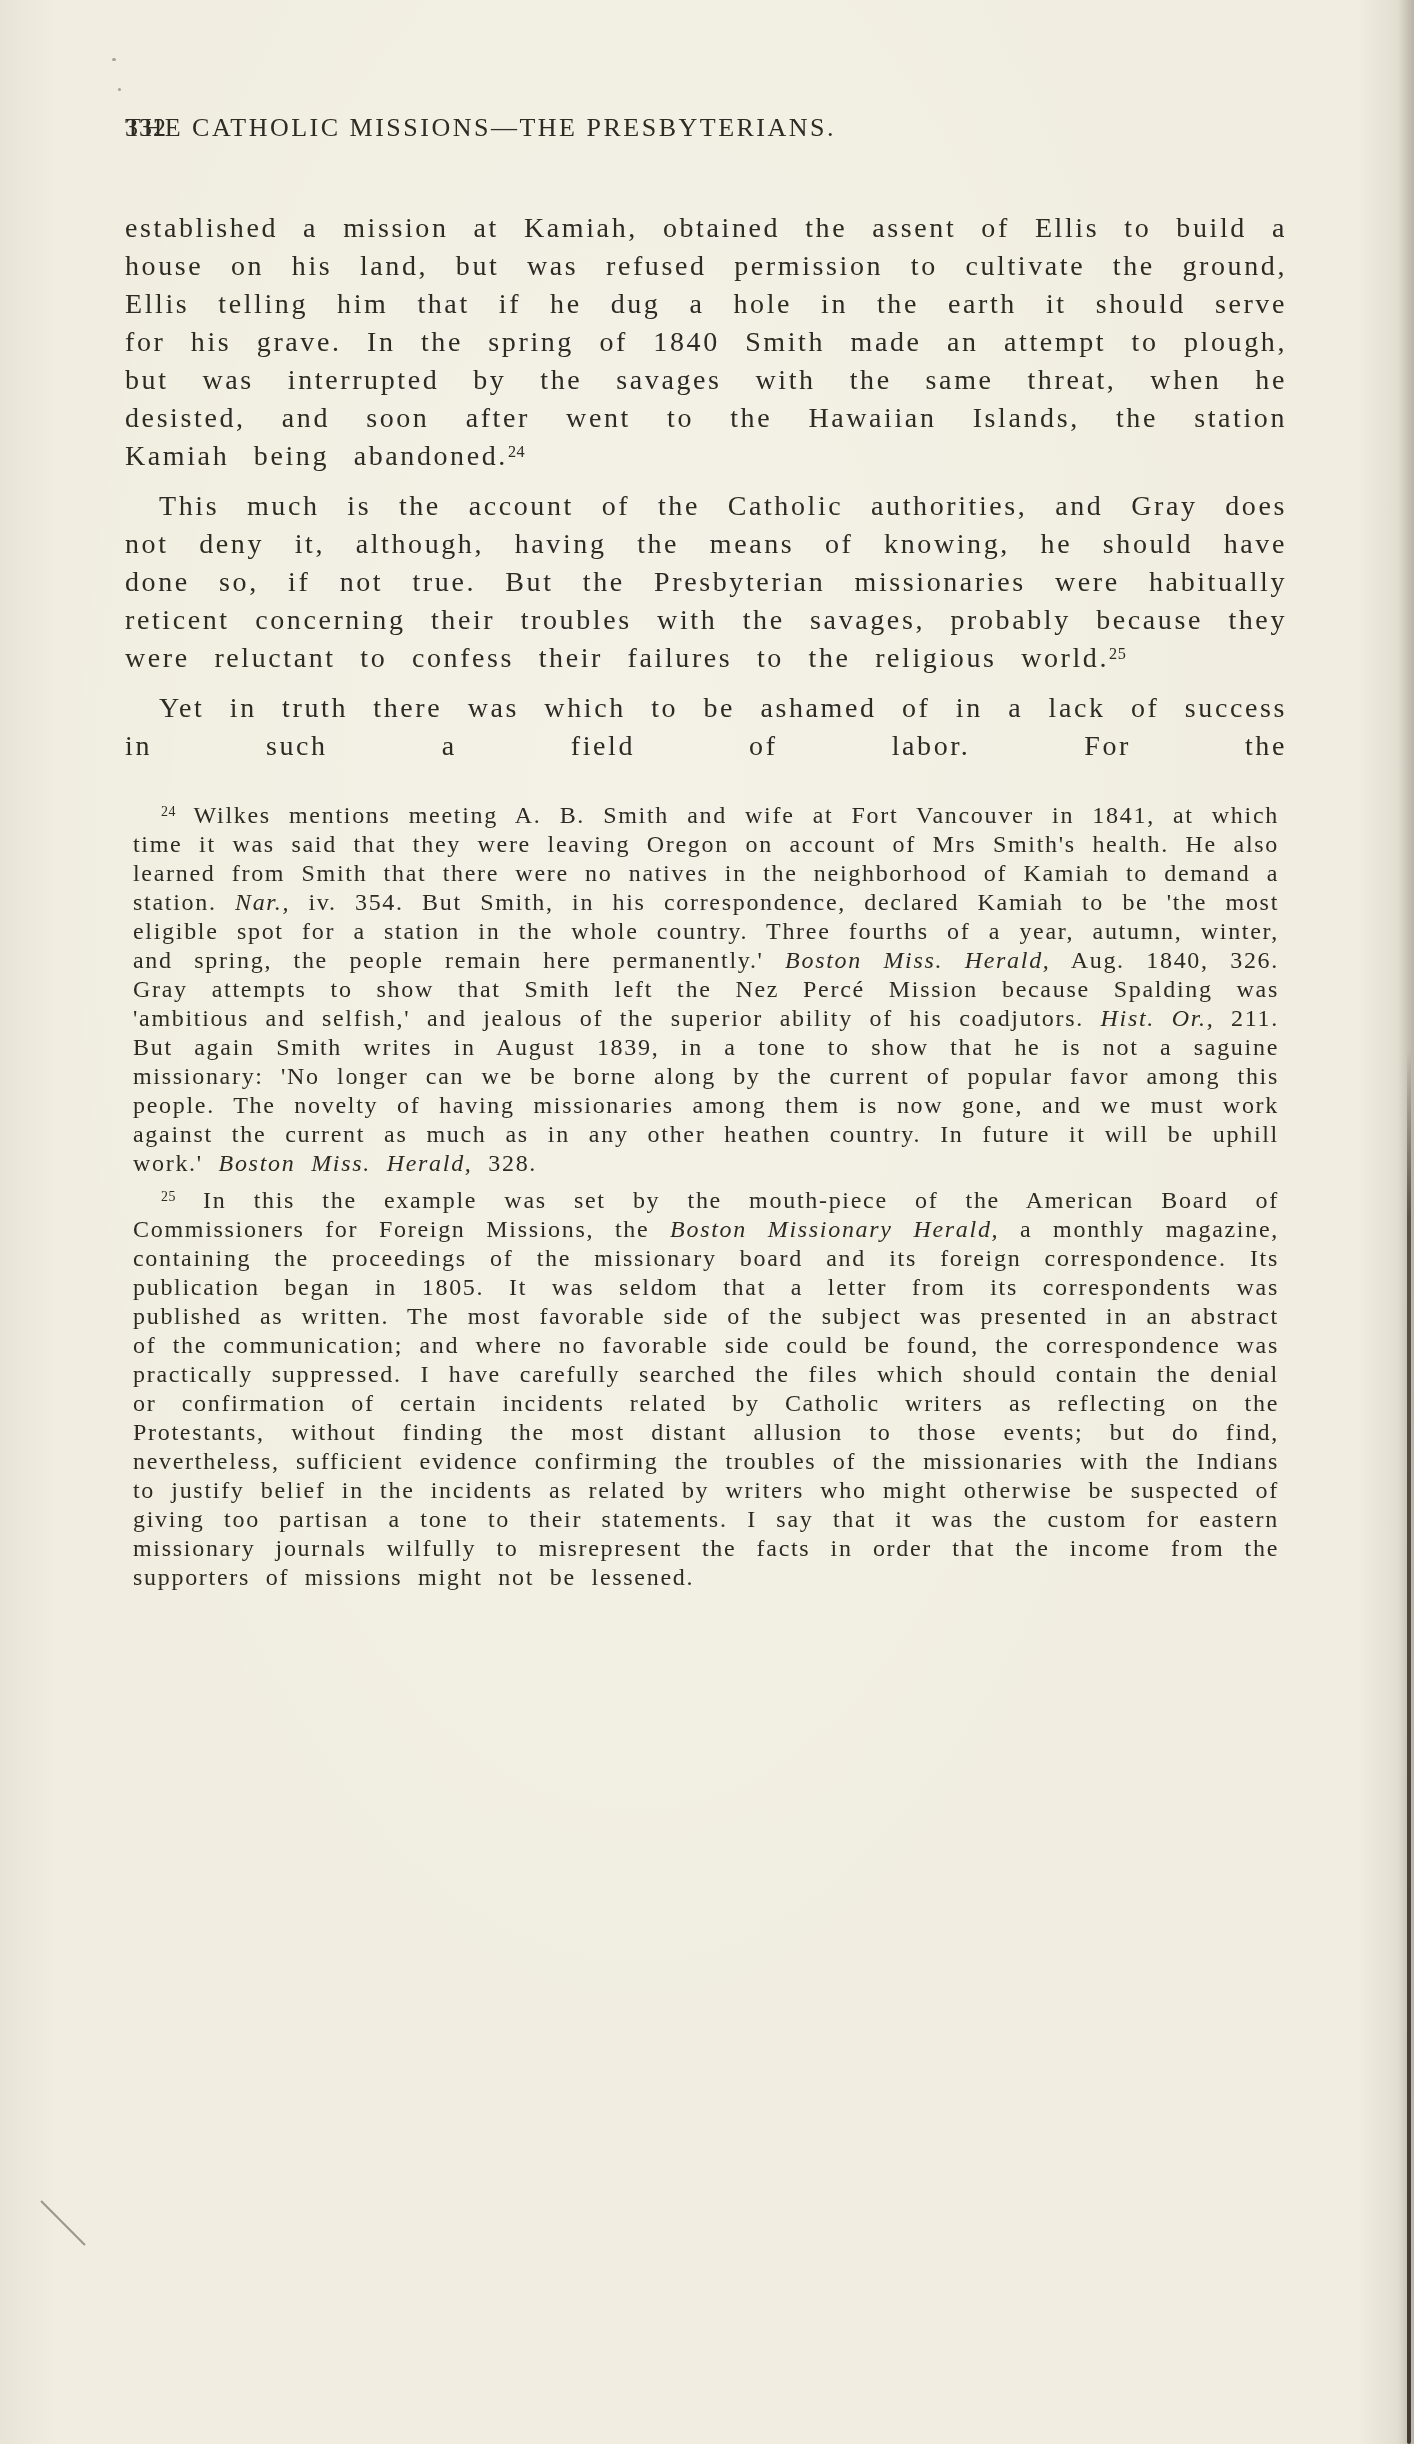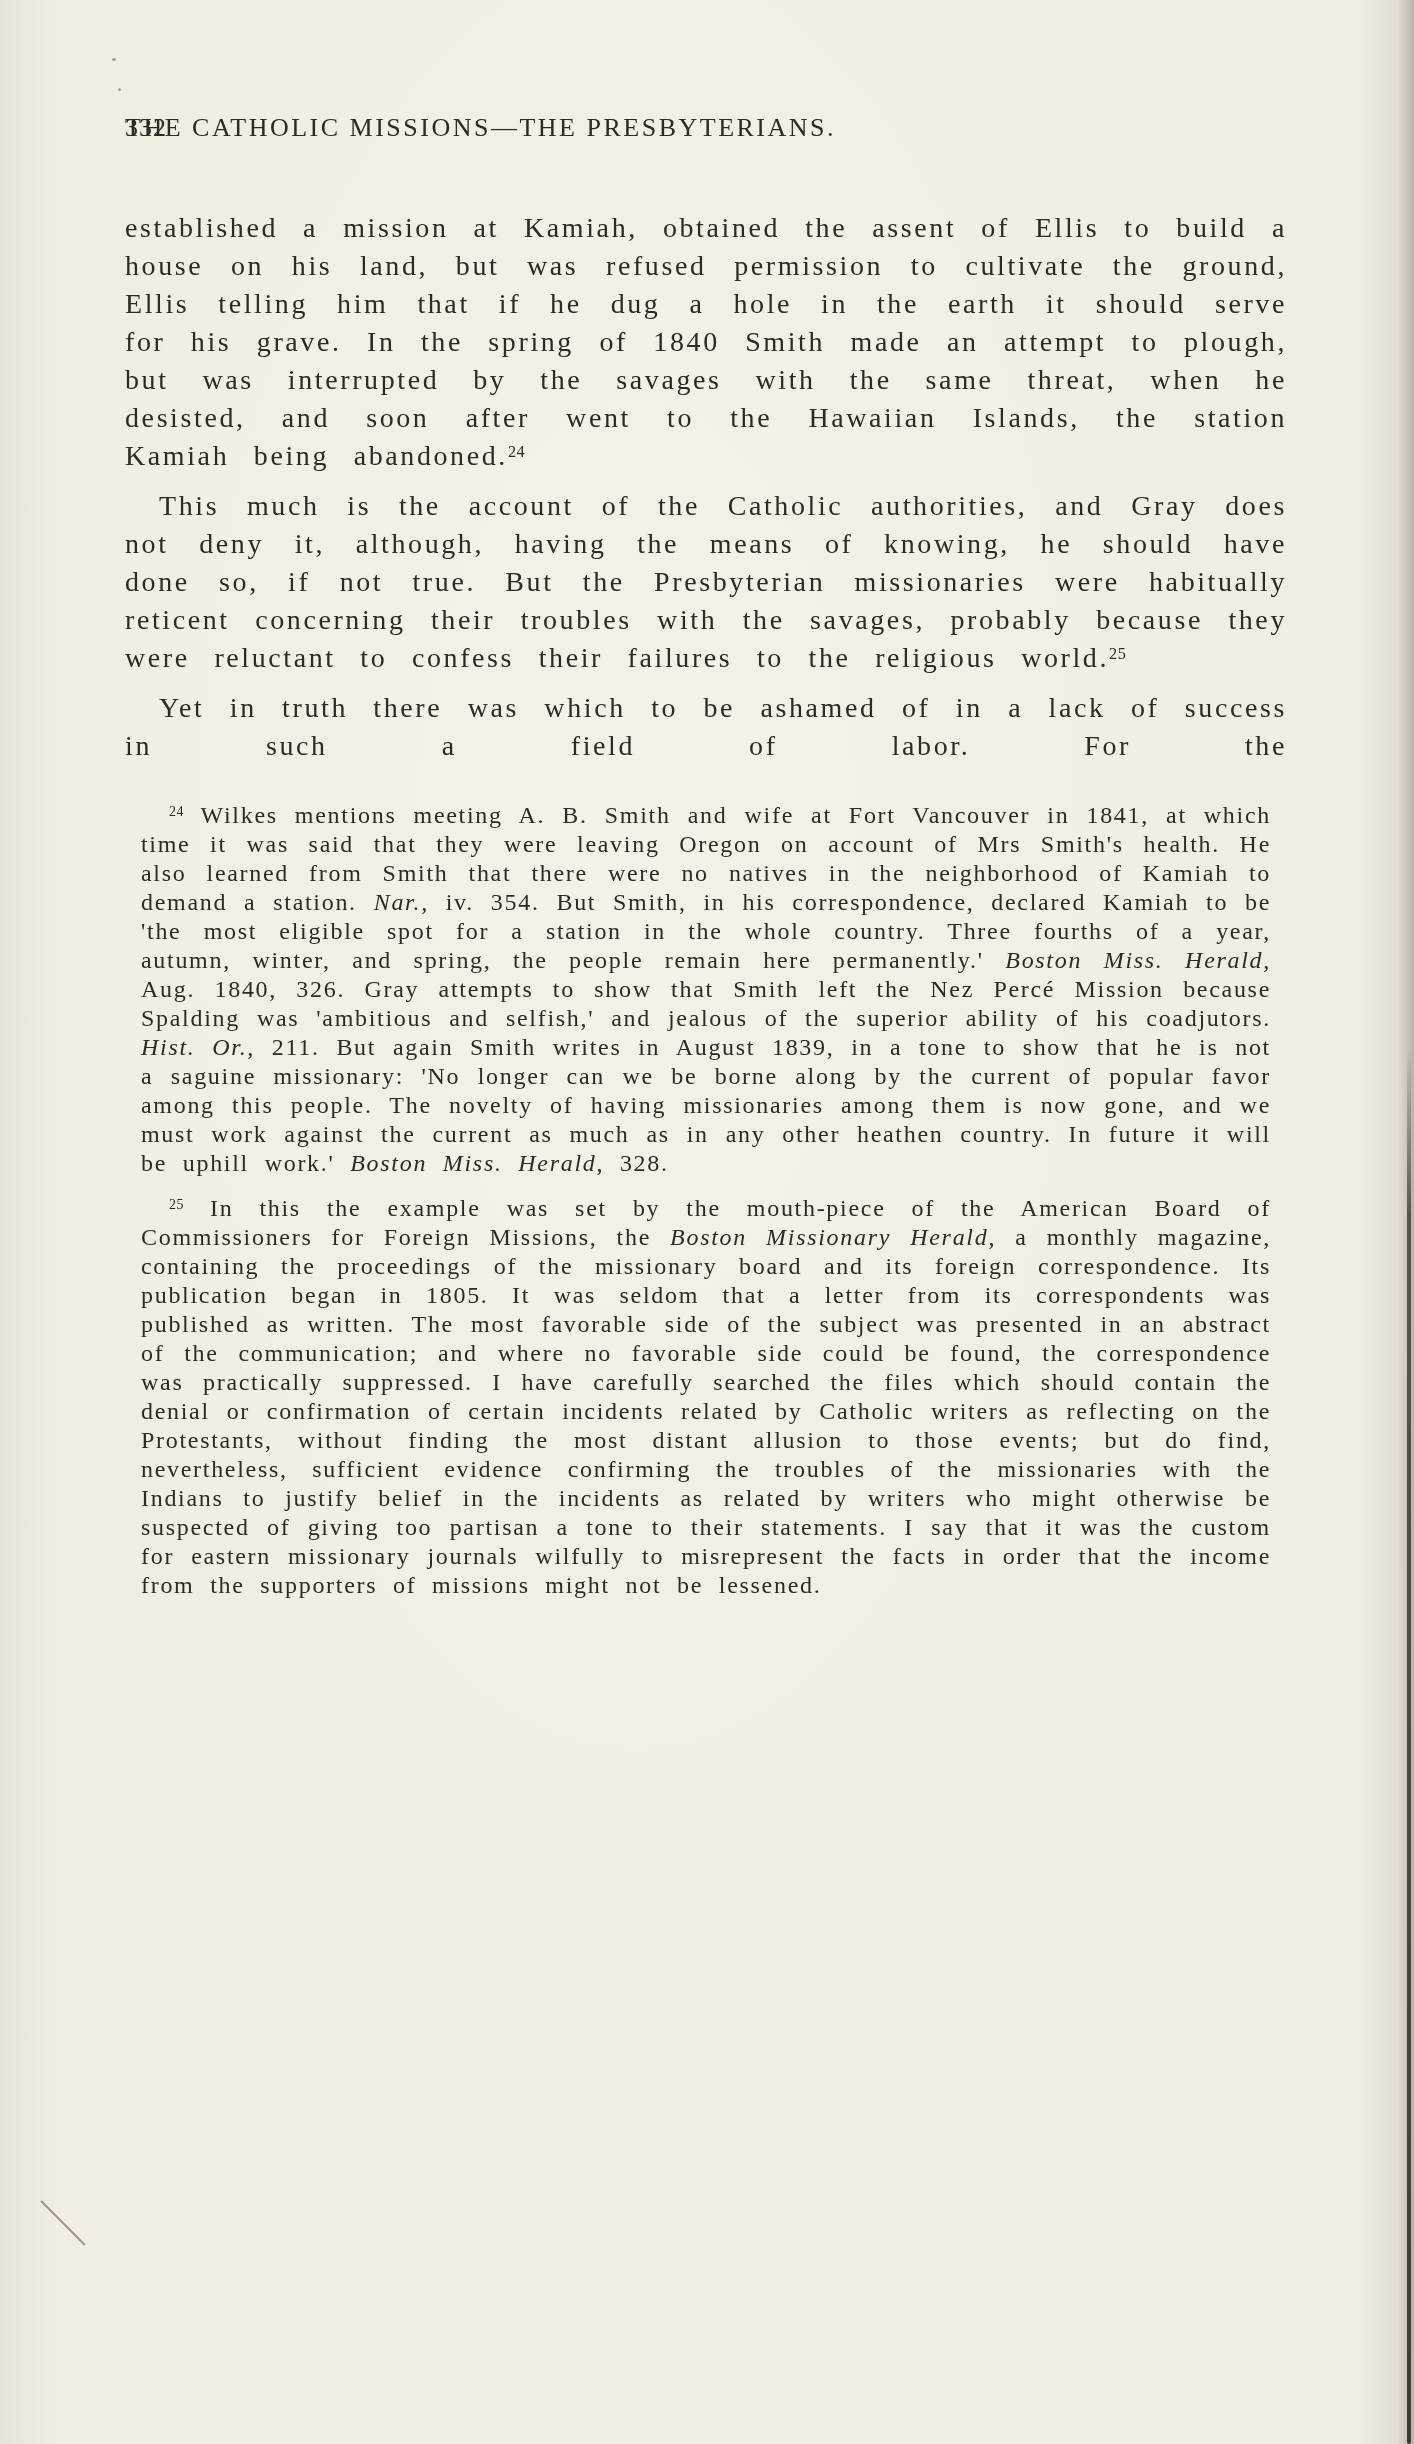--- a/index.html
+++ b/index.html
@@ -79,21 +79,21 @@
     letter-spacing: 2.6px;
     word-spacing: 15px;
     text-align: justify;
     color: var(--color-ink);
   }
   .para.indent { text-indent: 34px; margin-top: 12px; }
   .para.continues-next { text-align-last: justify; -moz-text-align-last: justify; }
 
   .footnotes { margin-top: 36px; }
   .footnote {
-    margin: 16px;
+    margin: 8px;
     font-size: 24px;
     line-height: 29px;
     letter-spacing: 1.7px;
     word-spacing: 8px;
     text-align: justify;
     text-indent: 28px;
     color: var(--color-ink);
   }
 
   sup {

